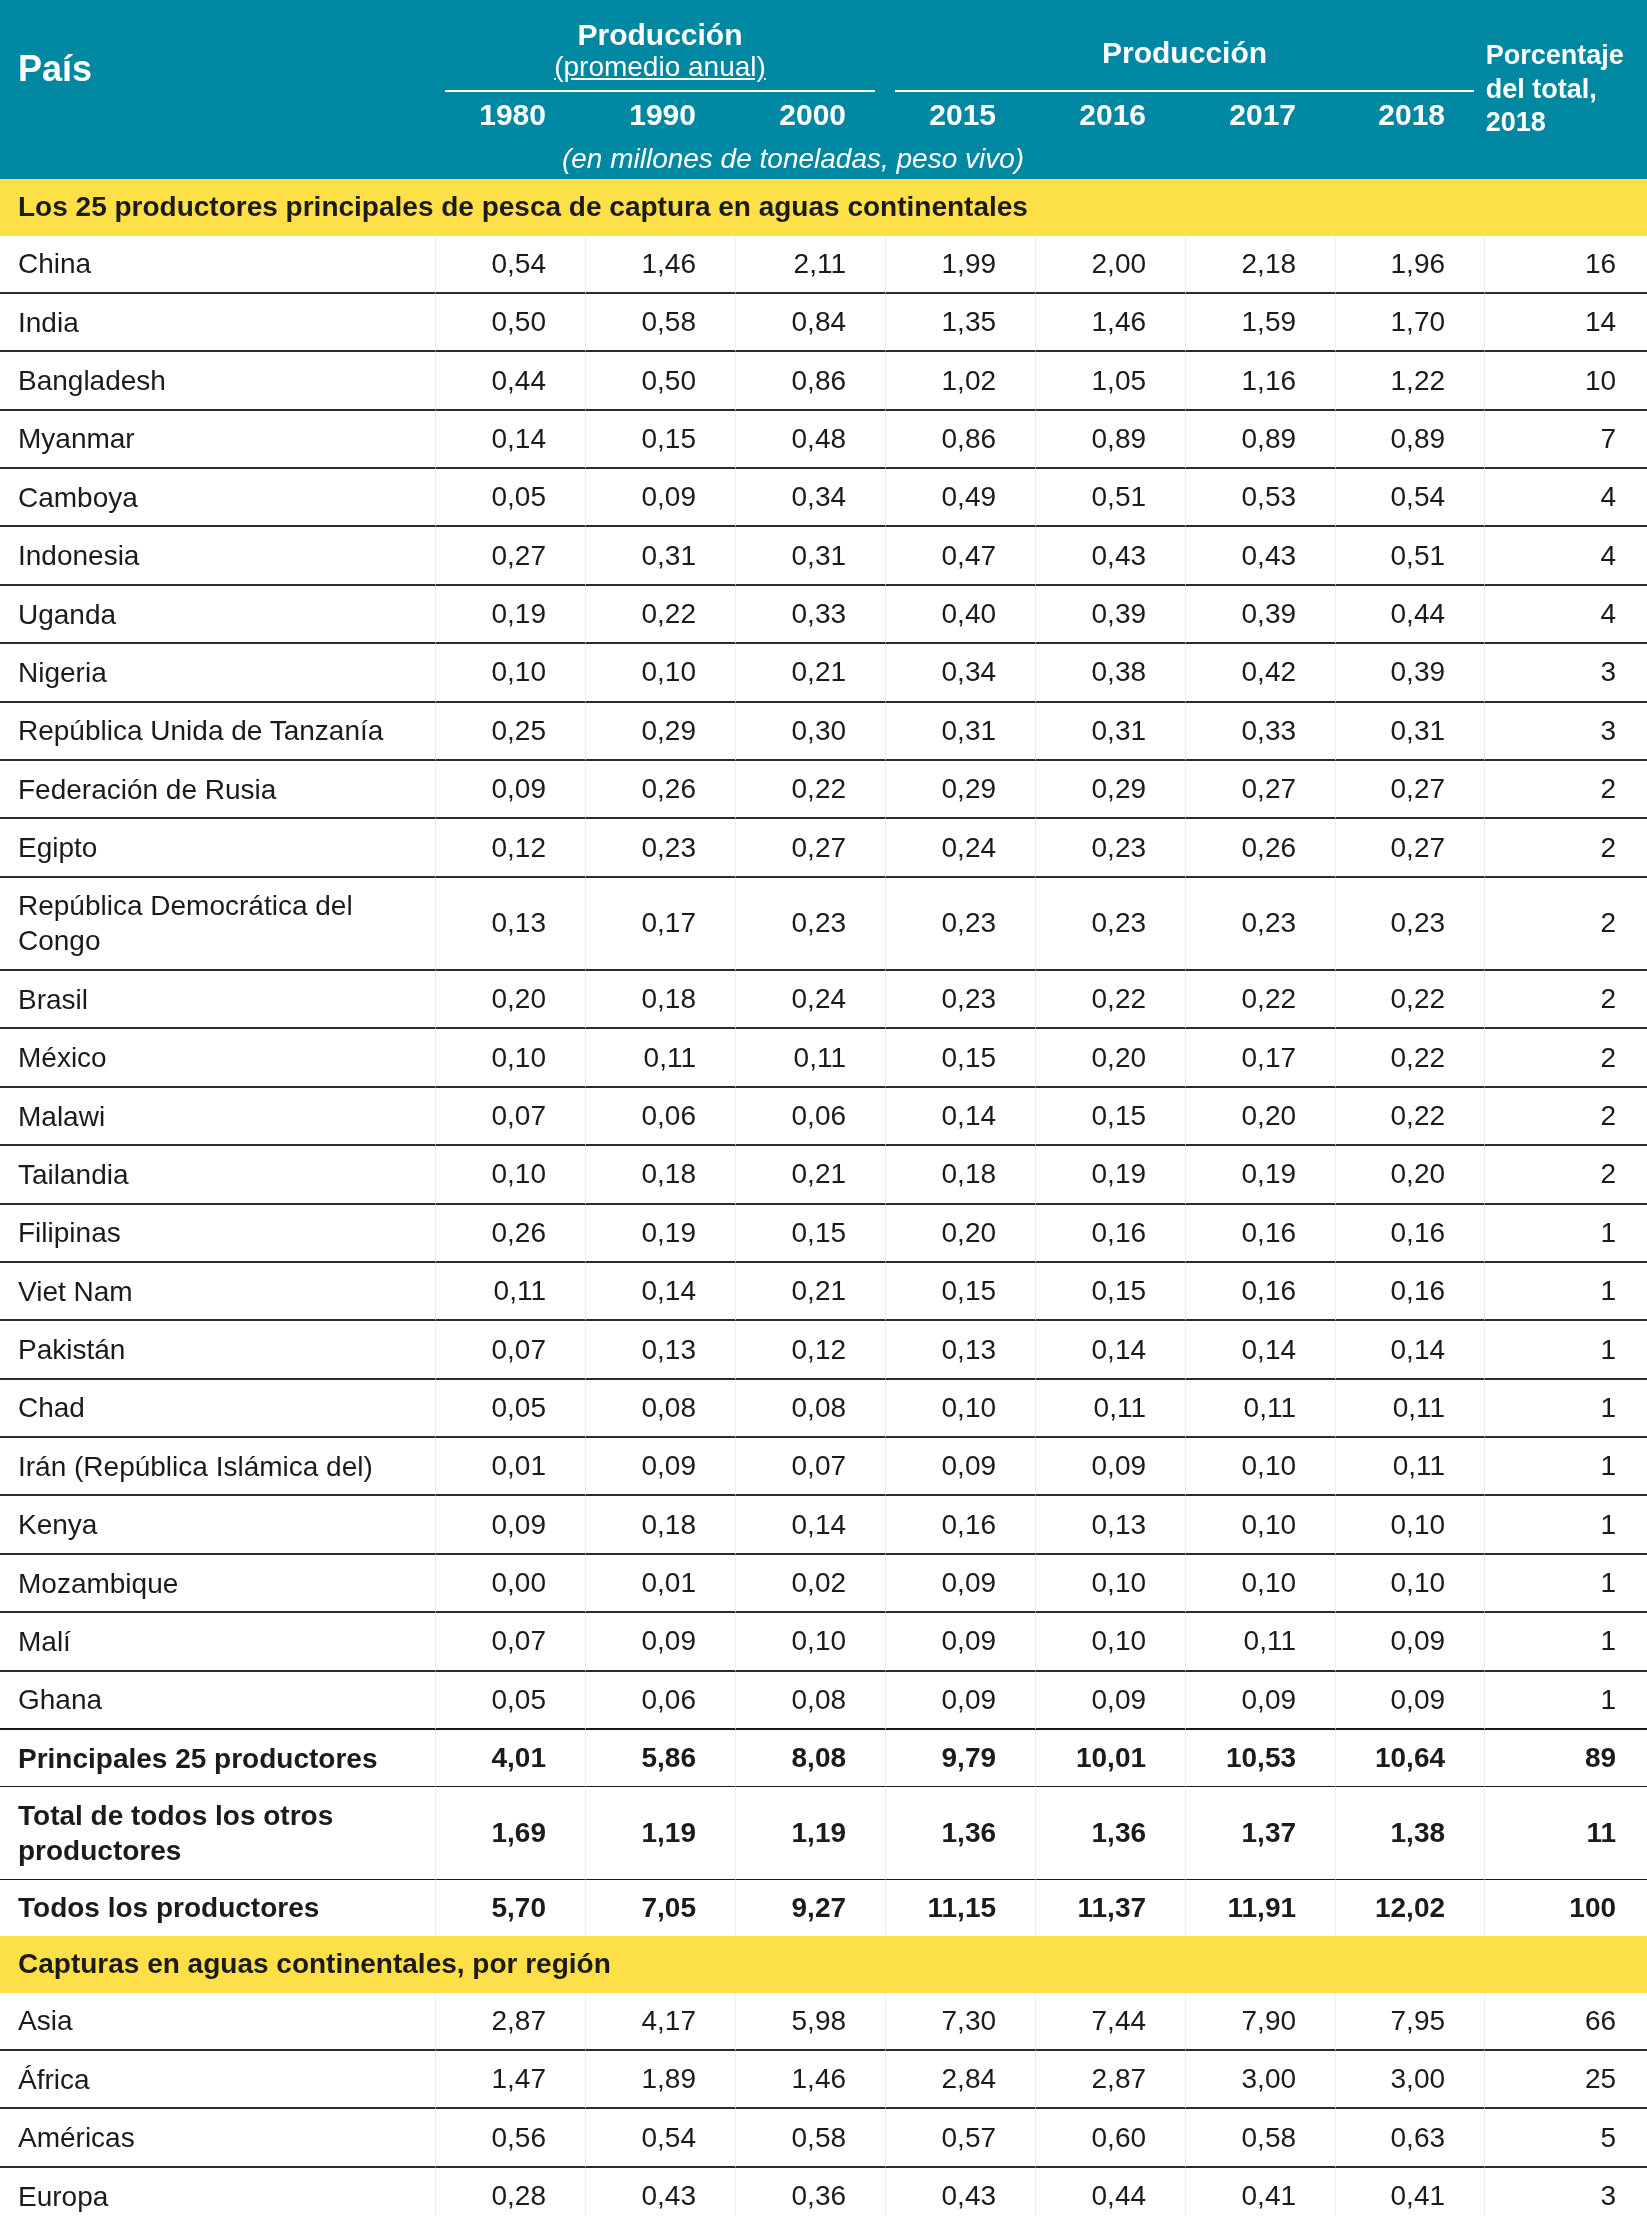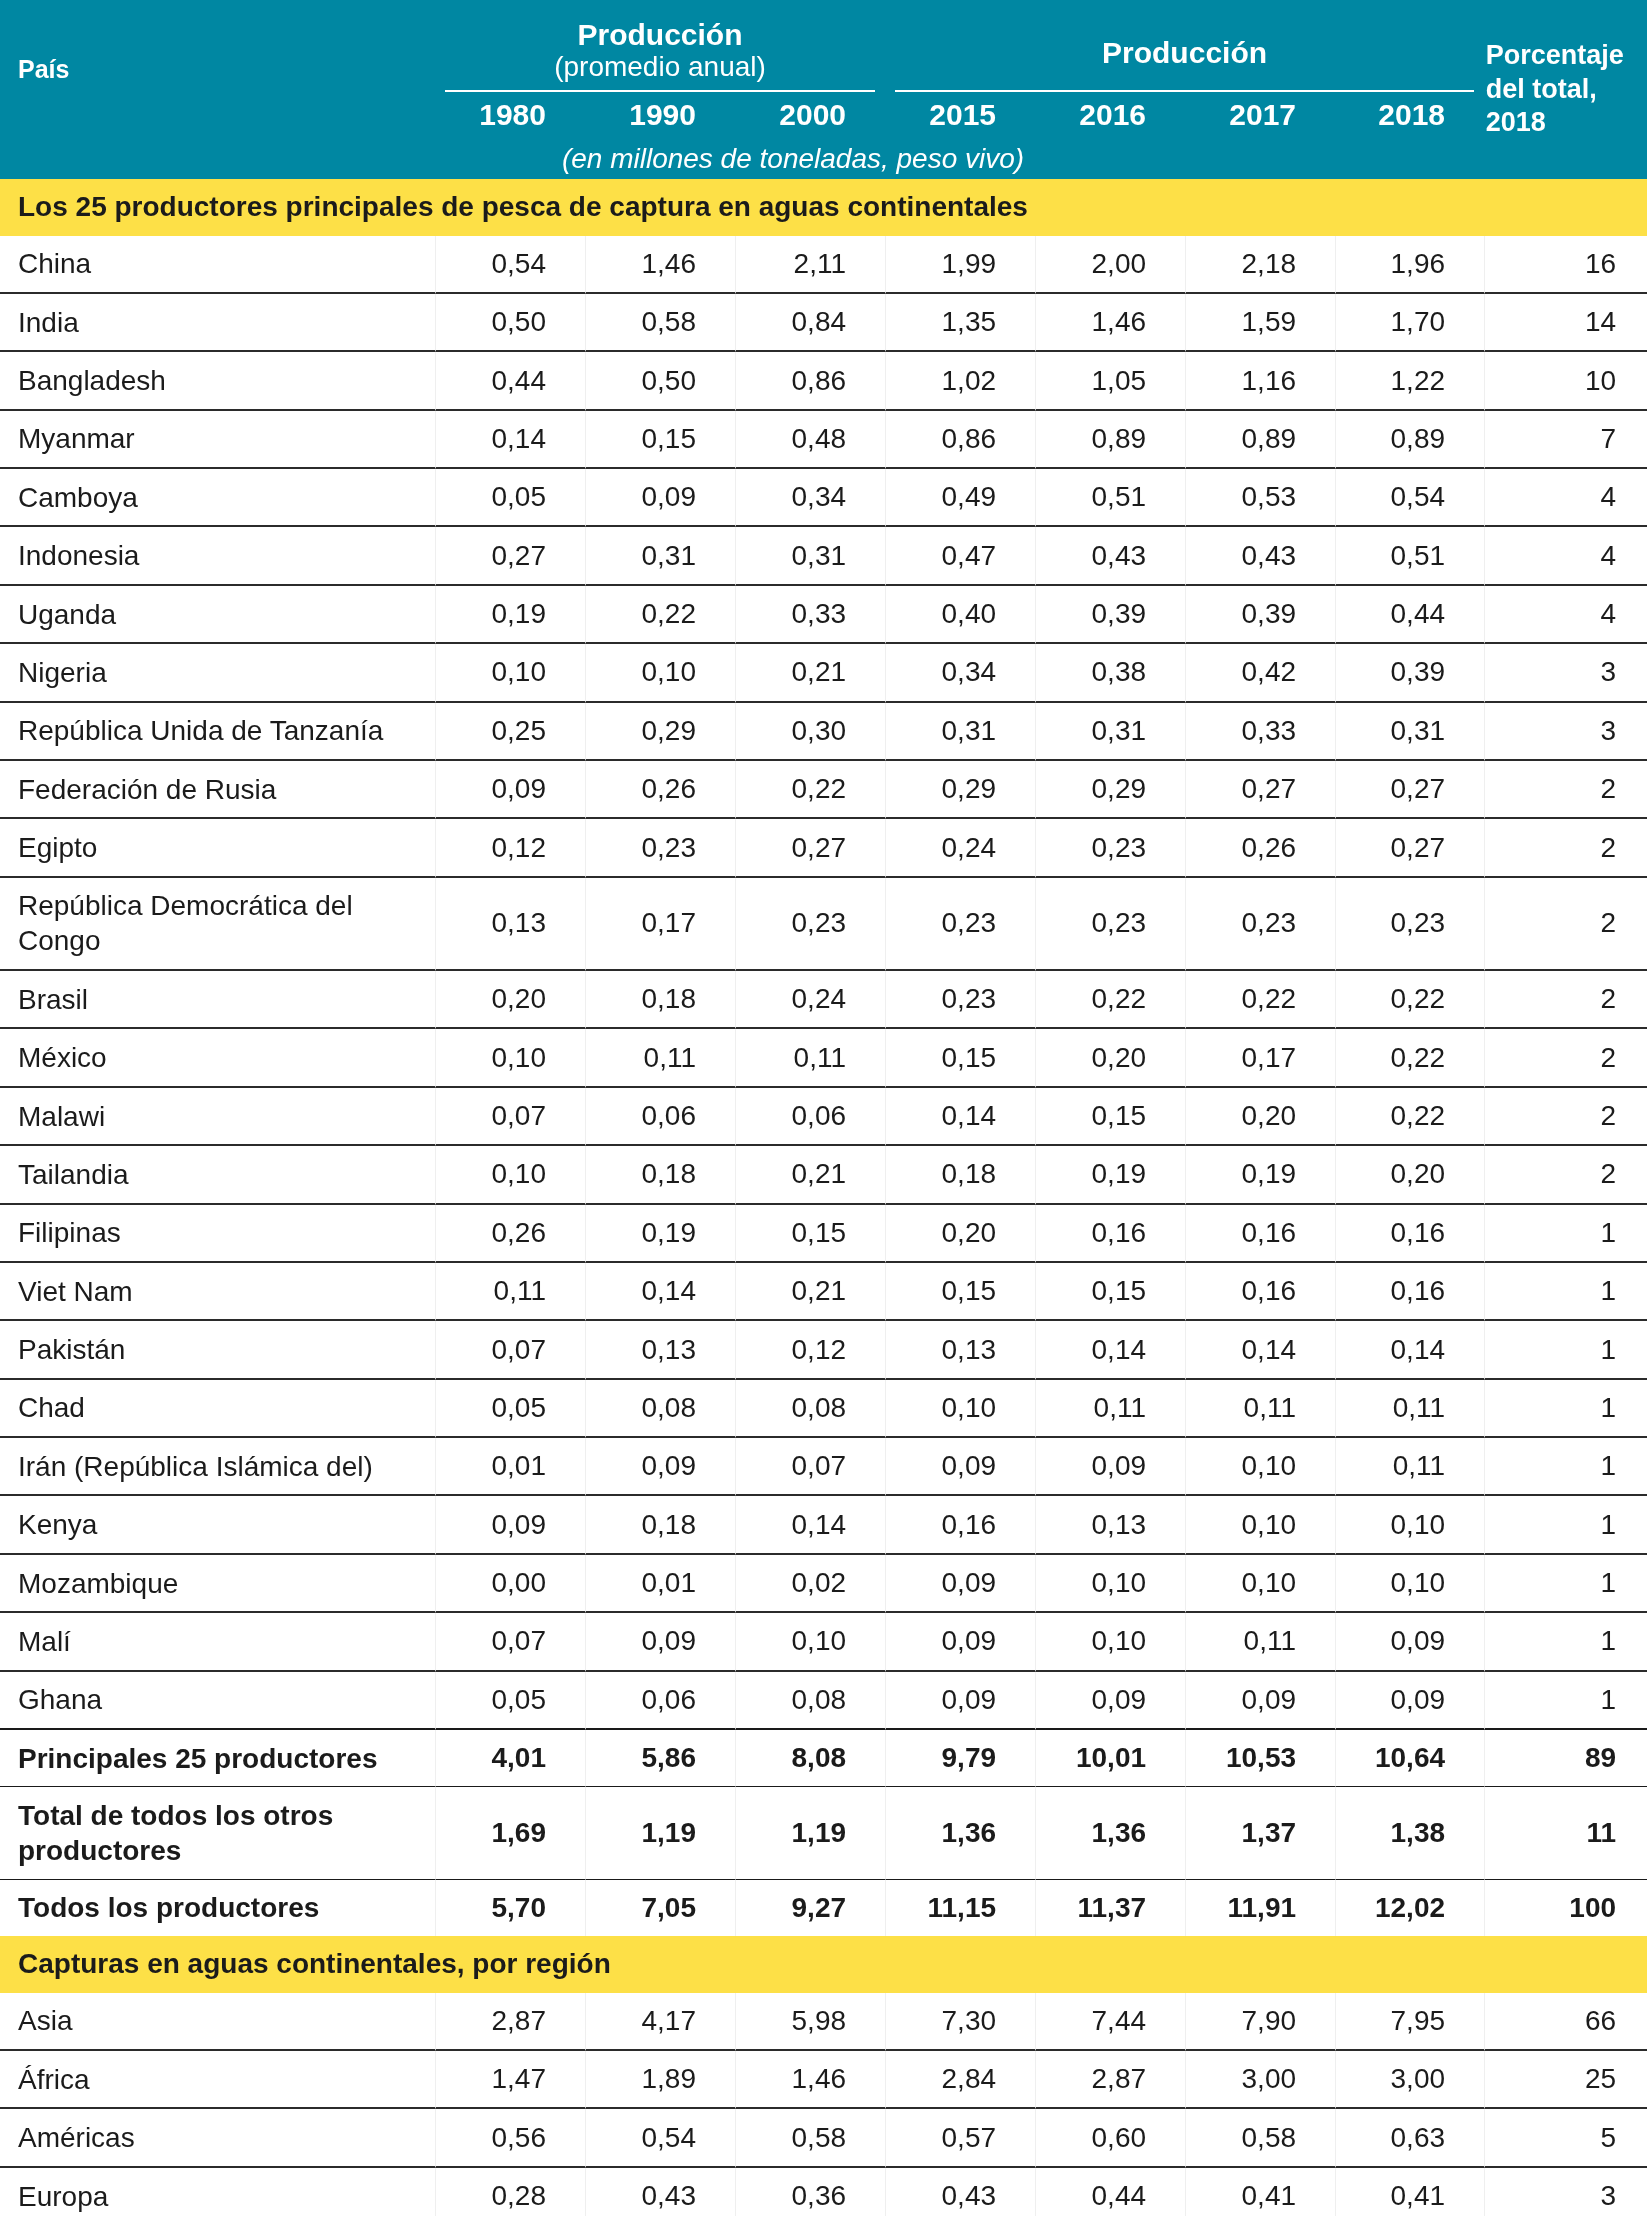--- a/index.html
+++ b/index.html
@@ -23,26 +23,26 @@
     padding:0;
     margin:0;
   }
   tr.h1 th{height:92px;}
   tr.h2 th{height:46px;}
   tr.h3 th{height:41px;margin-top:11px;}
   th.country-h{
     text-align:left;
     vertical-align:middle;
     padding-left:18px;
-    font-size:25px;
+    font-size:36px;
   }
   th.group{vertical-align:bottom;}
   .g-wrap{display:flex;flex-direction:column;justify-content:flex-end;}
   .g-title{font-size:30px;line-height:1.12;}
-  .g-sub{font-size:28px;font-weight:normal;line-height:1.12;}
+  .g-sub{font-size:28px;font-weight:normal;line-height:1.12;text-decoration:underline;}
   .g2 .g-title{margin-bottom:13px;}
   .rule{border-top:2.5px solid #ffffff;margin:7.4px 9.8px 0 9.8px;height:0;}
   th.year{
     text-align:right;
     padding-right:39px;
     vertical-align:middle;
     font-size:30px;
   }
   th.pct-h{
     vertical-align:middle;

